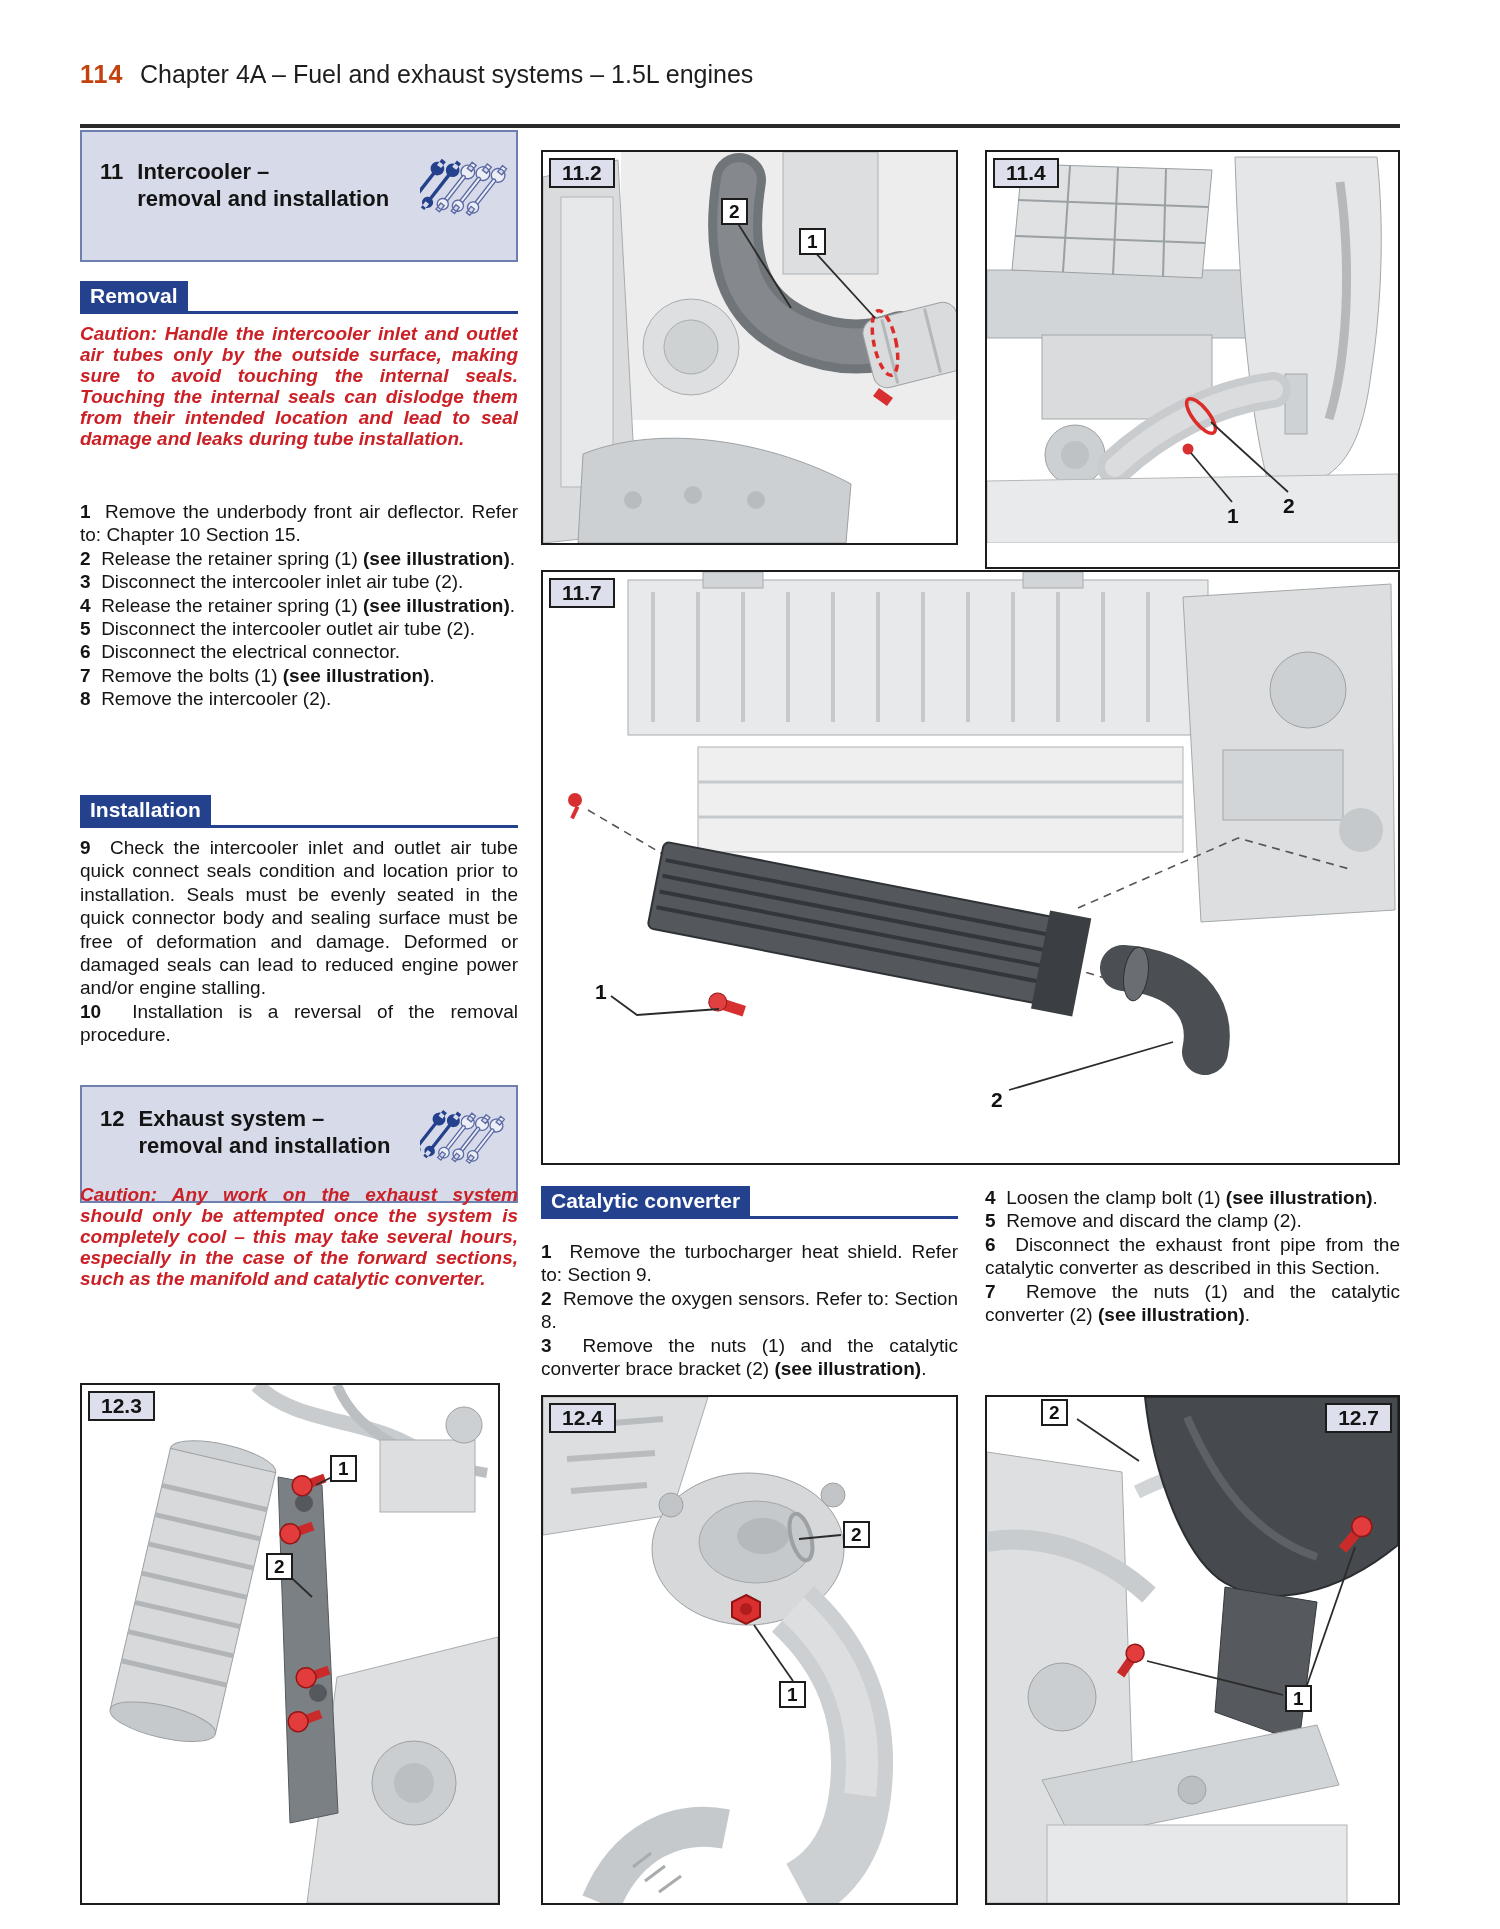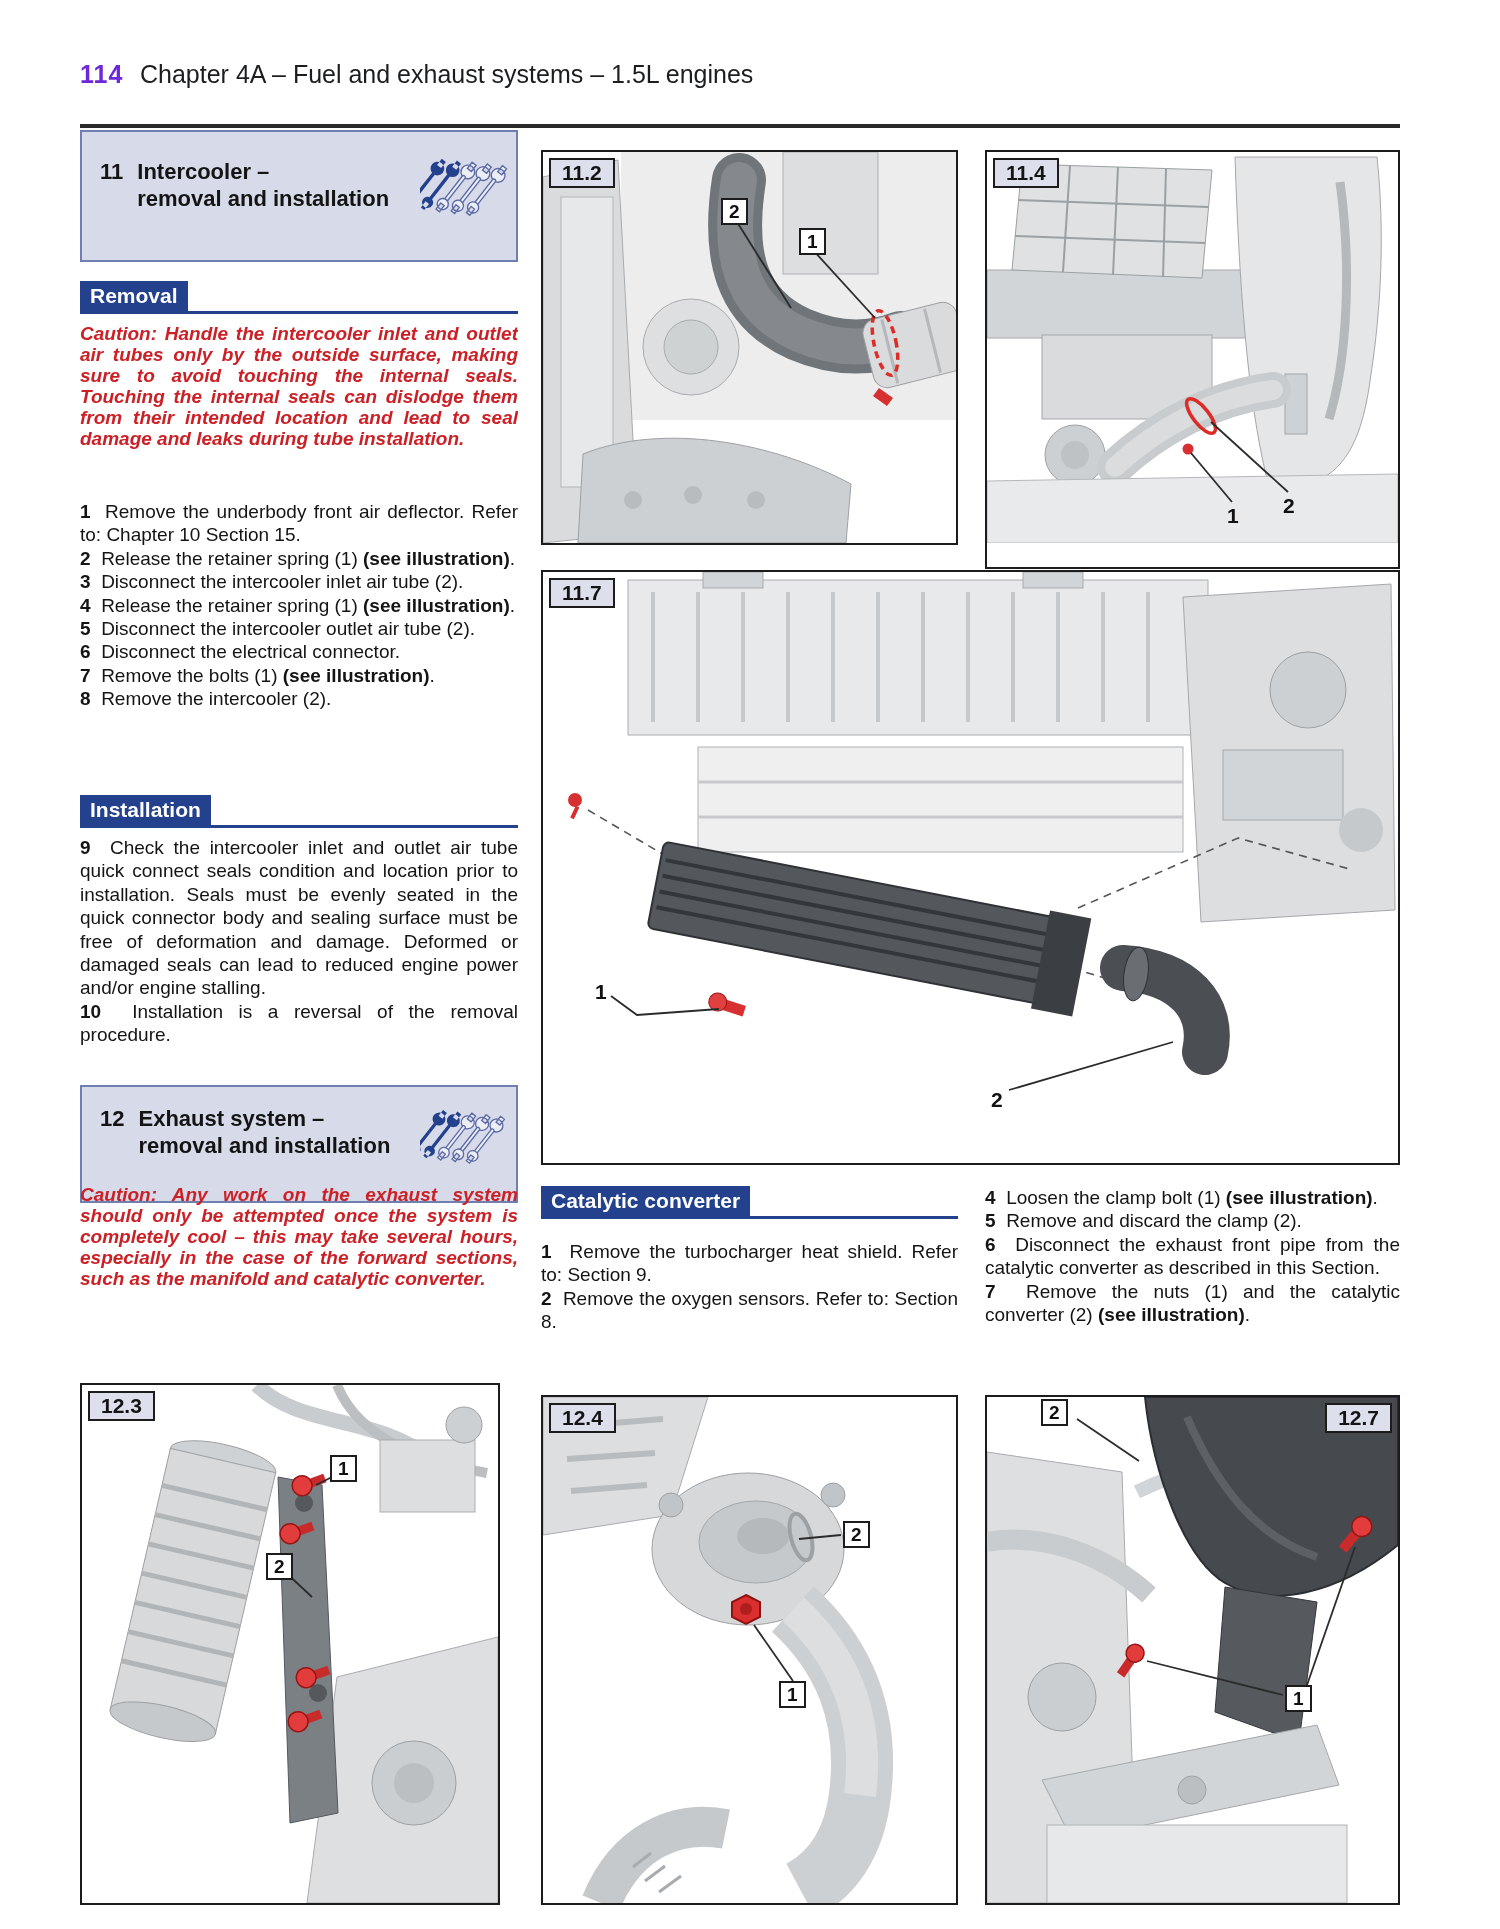--- a/index.html
+++ b/index.html
@@ -3,21 +3,21 @@
 <meta charset="utf-8">
 <style>
   :root{
     --accent:#24418e; --red:#cb2026; --boxfill:#d7dae8; --boxborder:#6f7fb0;
     --labelfill:#dde0ec; --ink:#141414;
   }
   html,body{margin:0;padding:0;}
   body{font-family:"Liberation Sans", sans-serif; background:#ffffff; color:var(--ink);}
   #page{position:relative; width:1500px; height:1929px; background:#fff; overflow:hidden;}
 
-  .pgnum{position:absolute; left:80px; top:60px; font-size:25px; font-weight:bold; color:#6d28d9; letter-spacing:1px;}
+  .pgnum{position:absolute; left:80px; top:60px; font-size:25px; font-weight:bold; color:#c2410c; letter-spacing:1px;}
   .pgtitle{position:absolute; left:140px; top:60px; font-size:25px; color:#1b1d1f;}
   .toprule{position:absolute; left:80px; top:124px; width:1320px; height:4px; background:#2a2a2a;}
 
   .sec-box{position:absolute; left:80px; width:438px; background:var(--boxfill); border:2px solid var(--boxborder); box-sizing:border-box;}
   .sec-box .row{display:flex; padding:26px 16px 0 18px;}
   .sec-num{font-size:22px; font-weight:bold; margin-right:14px; line-height:27px;}
   .sec-title{font-size:22px; font-weight:bold; line-height:27px;}
   .wrenches{position:absolute; right:4px; top:6px;}
 
   .subhead{position:absolute; left:80px; width:438px; border-bottom:3px solid var(--accent); height:30px;}
@@ -117,20 +117,21 @@
     </svg>
   </div>
   <div class="btxt caution" style="left:80px; top:1184px; width:438px; height:150px;">Caution: Any work on the exhaust system should only be attempted once the system is completely cool – this may take several hours, especially in the case of the forward sections, such as the manifold and catalytic converter.</div>
 
   <div class="subhead col2" style="top:1186px;">
     <span class="lab">Catalytic converter</span>
   </div>
   <div class="btxt" id="cat-steps-left" style="left:541px; top:1224px; width:417px; height:145px;margin-top:16px;">
       <p class="step"><b>1</b>&nbsp; Remove the turbocharger heat shield. Refer to: Section 9.</p>
       <p class="step"><b>2</b>&nbsp; Remove the oxygen sensors. Refer to: Section 8.</p>
+      <p class="step"><b>3</b>&nbsp; Remove the nuts (1) and the catalytic converter brace bracket (2) <b>(see illustration)</b>.</p>
     </div>
   <div class="btxt" id="cat-steps-right" style="left:985px; top:1186px; width:415px; height:175px;">
       <p class="step"><b>4</b>&nbsp; Loosen the clamp bolt (1) <b>(see illustration)</b>.</p>
       <p class="step"><b>5</b>&nbsp; Remove and discard the clamp (2).</p>
       <p class="step"><b>6</b>&nbsp; Disconnect the exhaust front pipe from the catalytic converter as described in this Section.</p>
       <p class="step"><b>7</b>&nbsp; Remove the nuts (1) and the catalytic converter (2) <b>(see illustration)</b>.</p>
     </div>
 
   <div class="figure" style="left:541px; top:150px; width:417px; height:395px;">
     <div class="fig-label">11.2</div>

